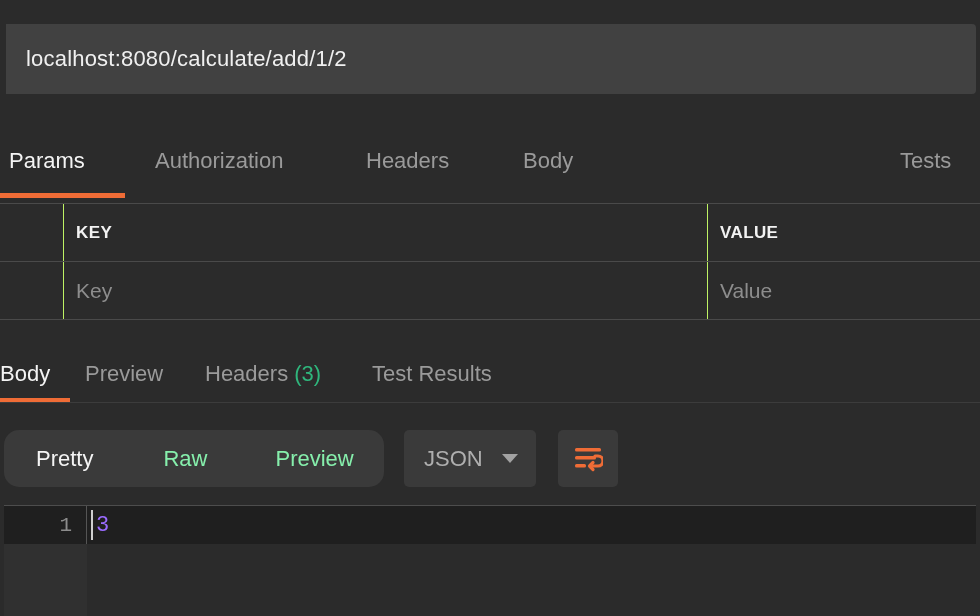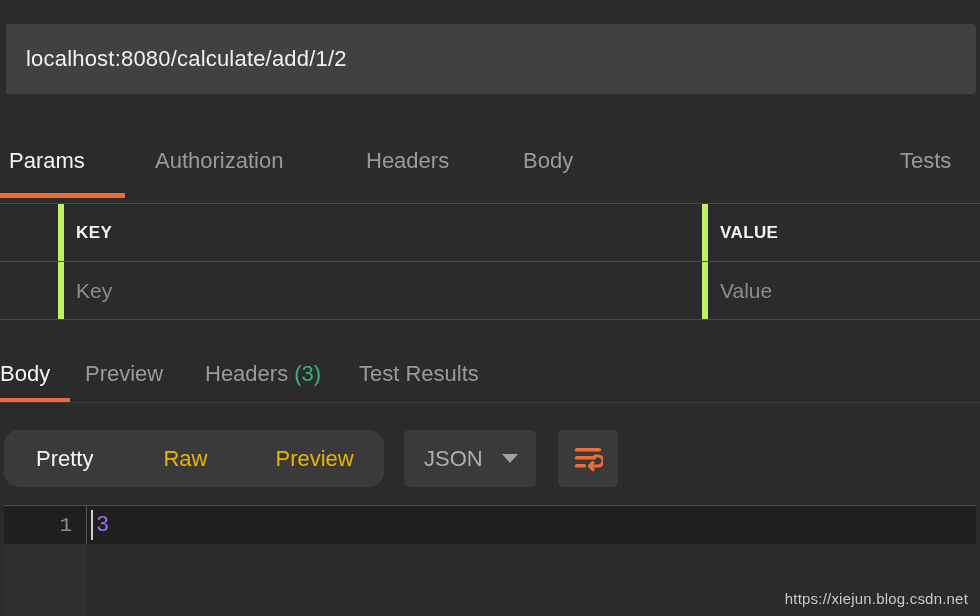--- a/index.html
+++ b/index.html
@@ -112,21 +112,21 @@
   .ptr {
     display: flex;
     height: 58px;
     border-bottom: 1px solid #4a4a4a;
     box-sizing: border-box;
   }
   .pcell {
     display: flex;
     align-items: center;
     box-sizing: border-box;
-    border-right: 6px solid #bef264;
+    border-right: 1px solid #bef264;
     background: #2b2b2b;
     padding-left: 12px;
   }
   .pcell.check { width: 64px; padding-left: 0; }
   .pcell.key { width: 644px; padding-left: 12px; }
   .pcell.value { flex: 1; border-right: none; padding-left: 12px; }
   .hdr-text {
     font-size: 17px;
     font-weight: bold;
     color: #f2f2f2;
@@ -169,21 +169,21 @@
   }
   .seg-group {
     width: 380px;
     background: #3a3a3a;
     border-radius: 15px;
     display: flex;
     align-items: center;
   }
   .seg {
     font-size: 22px;
-    color: #eab308;
+    color: #86efac;
     cursor: pointer;
     padding: 0 14px;
   }
   .seg.active { color: #f4f4f4; }
   .seg-pretty { margin-left: 18px; }
   .seg-raw { margin-left: 42px; }
   .seg-preview { margin-left: 40px; }
 
   .json-select {
     width: 132px;
@@ -324,21 +324,21 @@
     </div>
   </div>
 
   <div class="res-tabs">
     <div class="tab active" style="left:0px;">Body</div>
     <div class="tab" style="left:85px;">Preview</div>
     <div class="tab" style="left:205px;">
       <span>Headers</span>
       <span class="count-badge">(3)</span>
     </div>
-    <div class="tab" style="left:359px;">Test Results</div>
+    <div class="tab" style="left:372px;">Test Results</div>
     <div class="underline" style="width:70px;left:0;"></div>
   </div>
   <div class="res-divider"></div>
 
   <div class="fmt-bar">
     <div class="seg-group">
       <span class="seg active seg-pretty">Pretty</span>
       <span class="seg seg-raw">Raw</span>
       <span class="seg seg-preview">Preview</span>
     </div>
@@ -361,15 +361,14 @@
     <div class="gutter-rest"></div>
     <div class="code-row">
       <div class="gutter-cell">1</div>
       <div class="code-cell">
         <span class="caret-line"></span>
         <span class="code-token">3</span>
       </div>
     </div>
   </div>
 
-  <div class="watermark">https://xiejun.blog.csdn.net</div>
 
 </div>
 
 </body></html>

